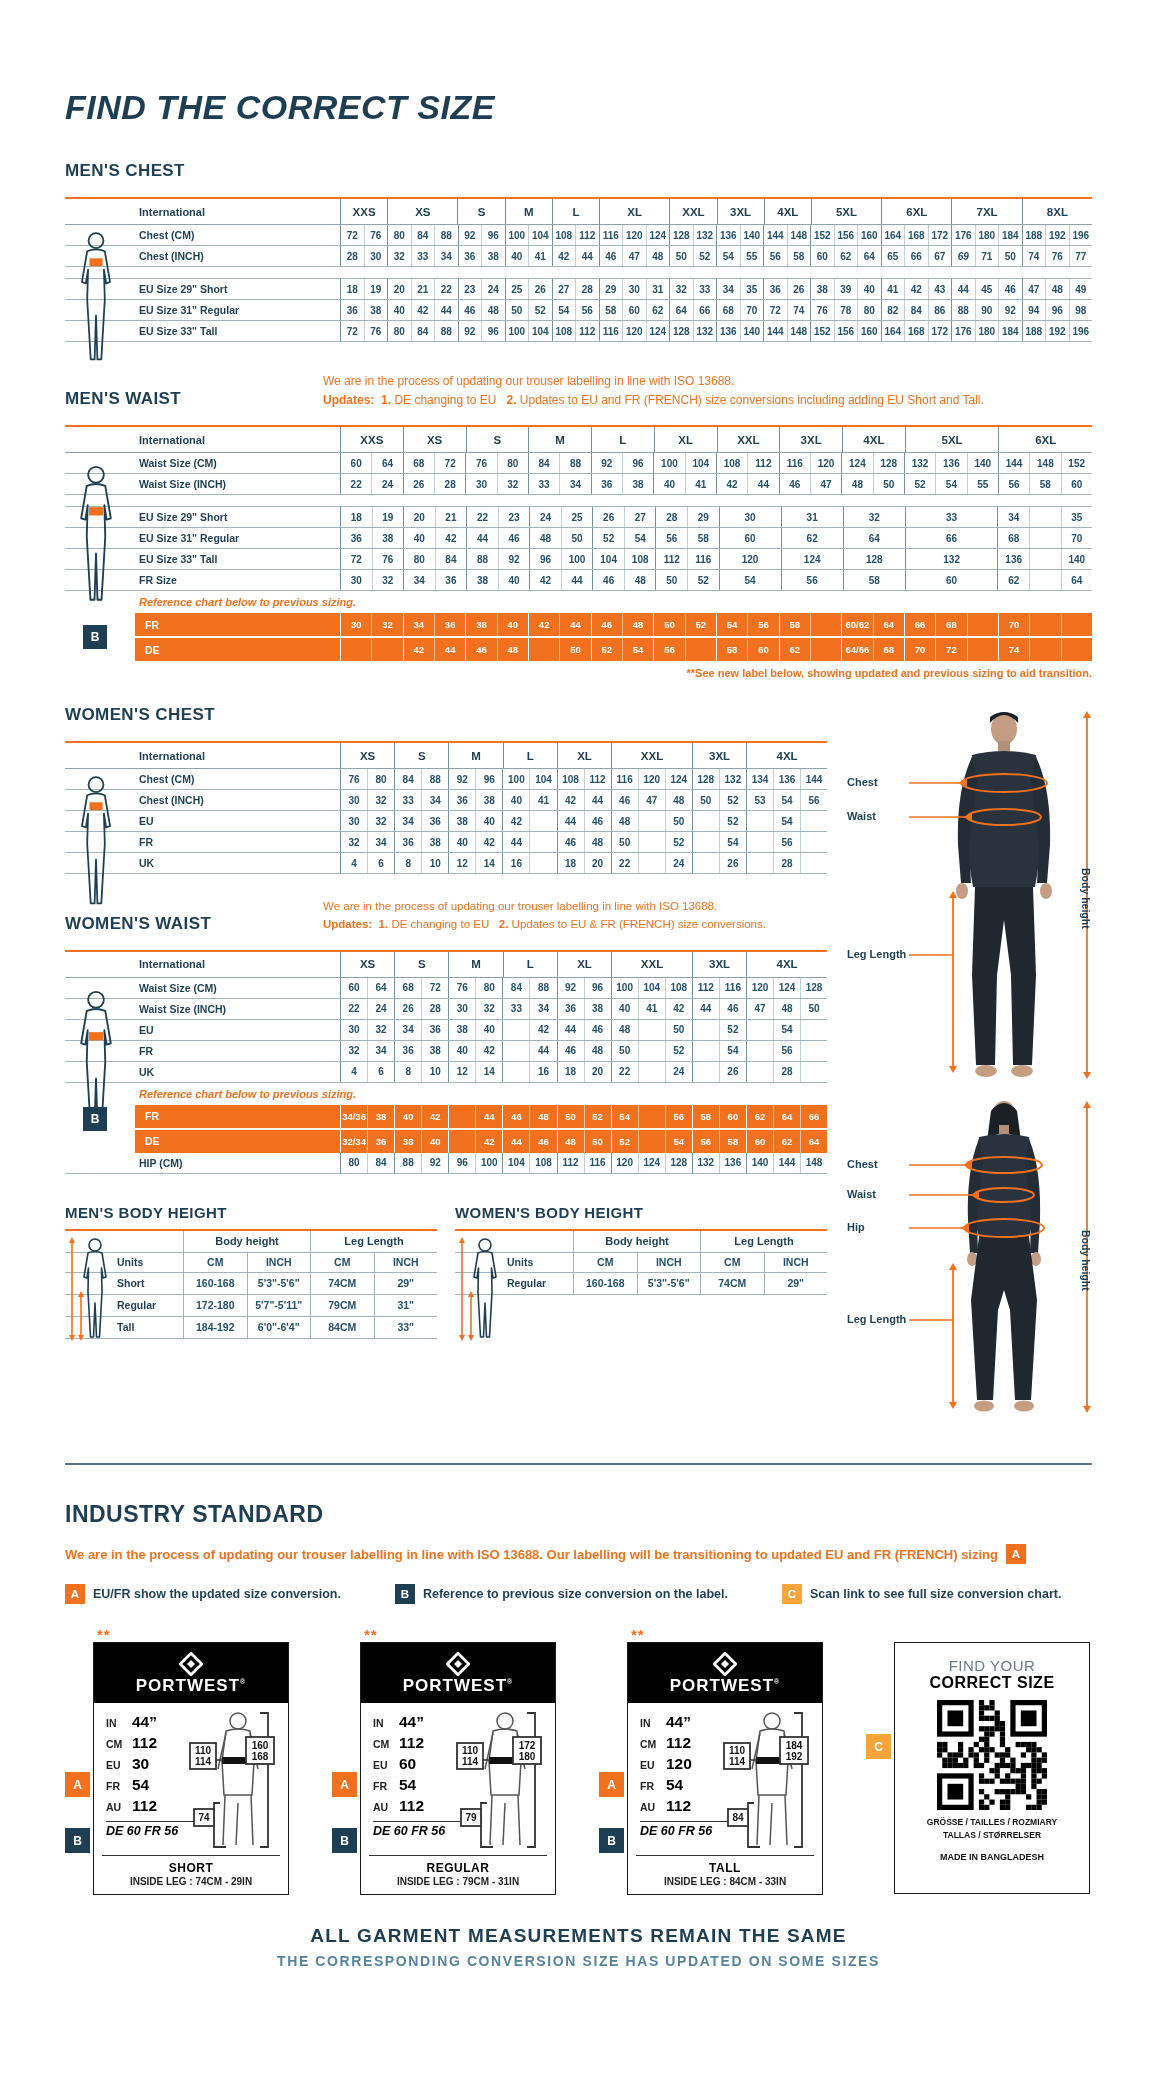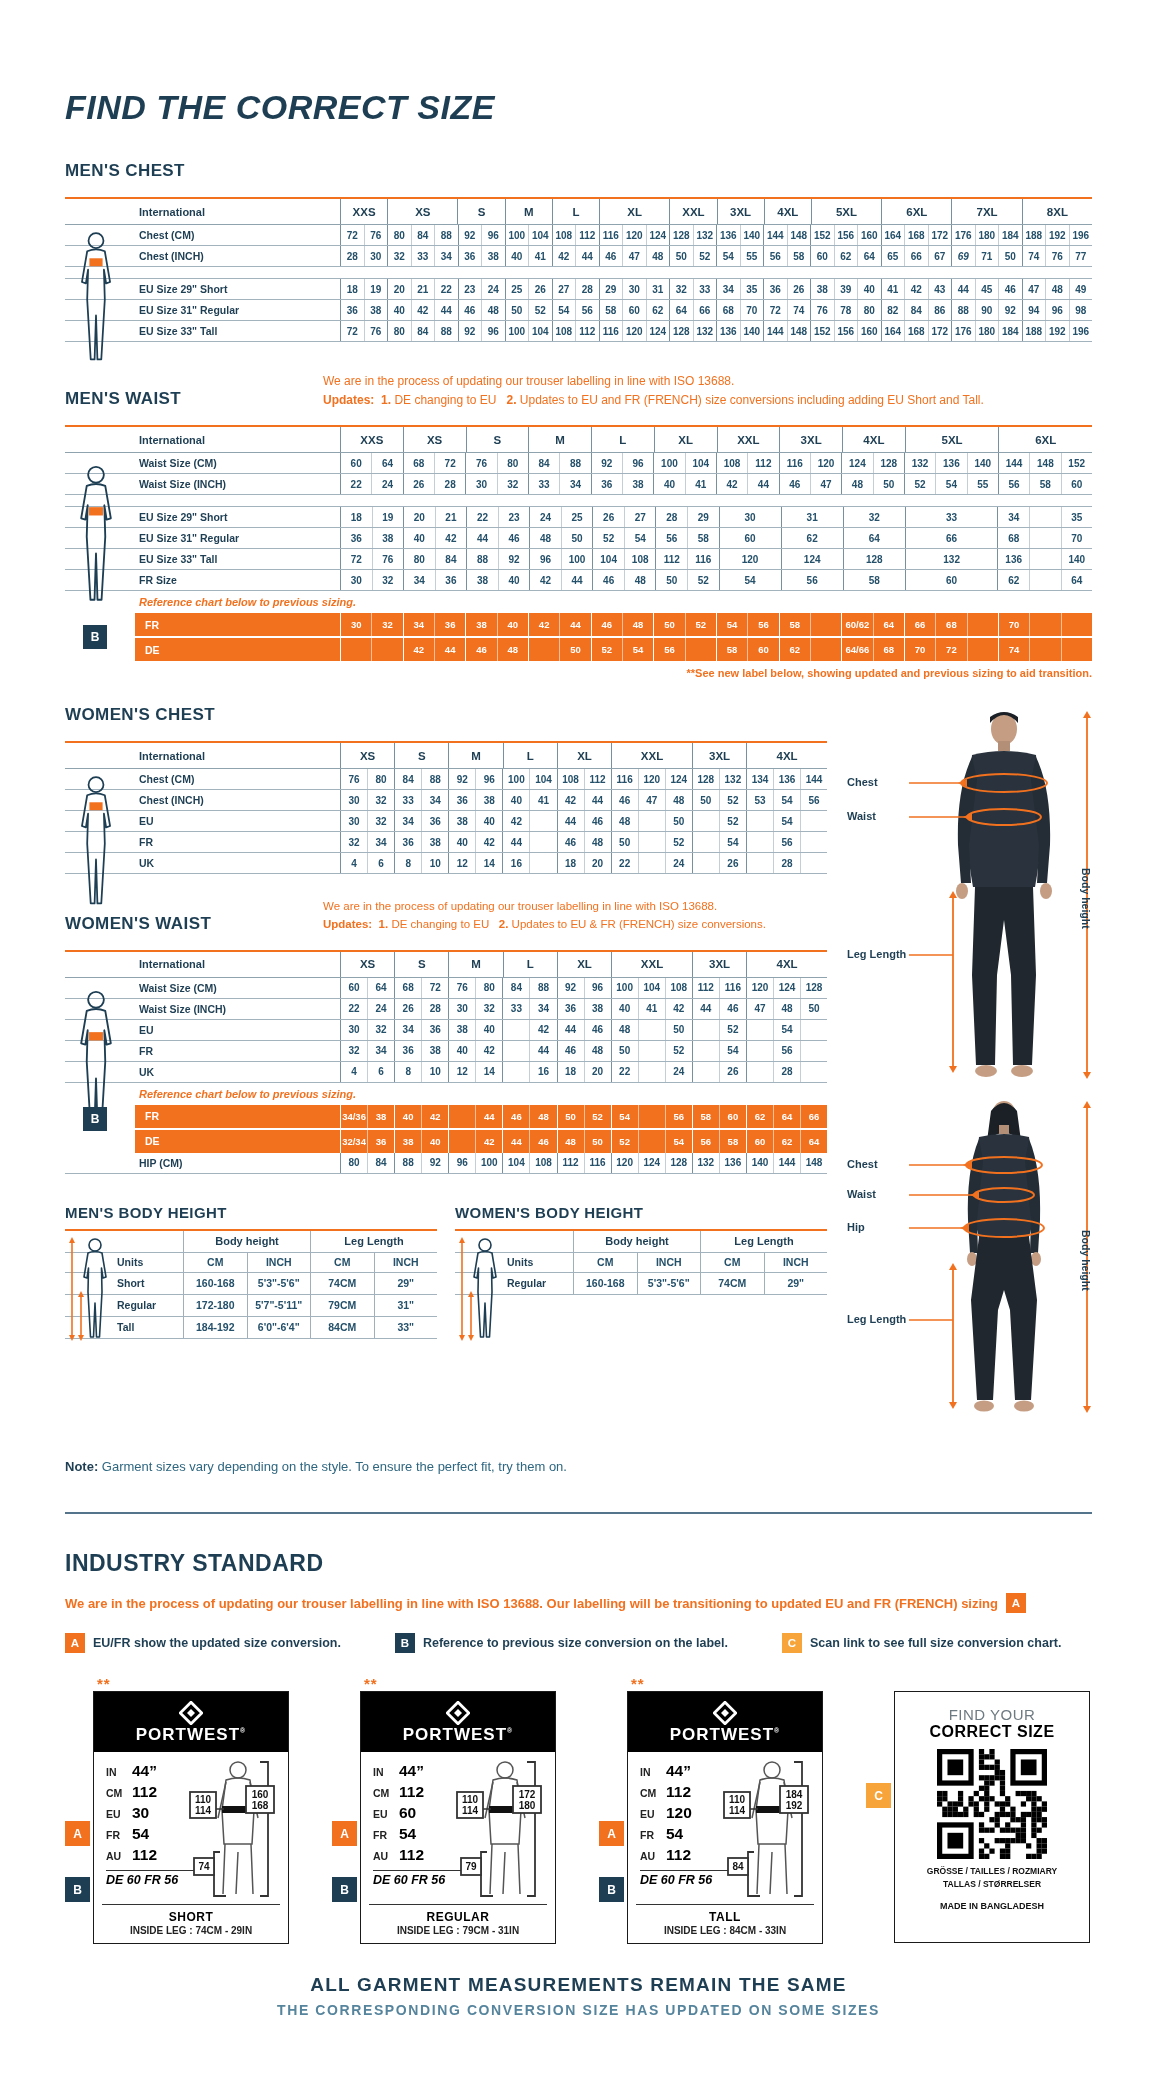--- a/index.html
+++ b/index.html
@@ -1052,24 +1052,20 @@
     <polygon points="178,6 174,13 182,13" fill="#f2711f"></polygon>
     <polygon points="178,318 174,311 182,311" fill="#f2711f"></polygon>
   </svg></span>
         <div class="bh-vert">
           <span class="vtext">Body height</span>
         </div>
       </div>
     </div>
   </div>
 
-  <div class="bottom-note">
-    <b>Note:</b>
-    <span>Garment sizes vary depending on the style. To ensure the perfect fit, try them on.</span>
-  </div>
 
   <hr class="divider">
 
   <div class="ind">
     <div class="ind-h1">INDUSTRY STANDARD</div>
     <div class="ind-para">
       <span>We are in the process of updating our trouser labelling in line with ISO 13688. Our labelling will be transitioning to updated EU and FR (FRENCH) sizing</span>
       <span class="badge orange">A</span>
     </div>
     <div class="legend">

